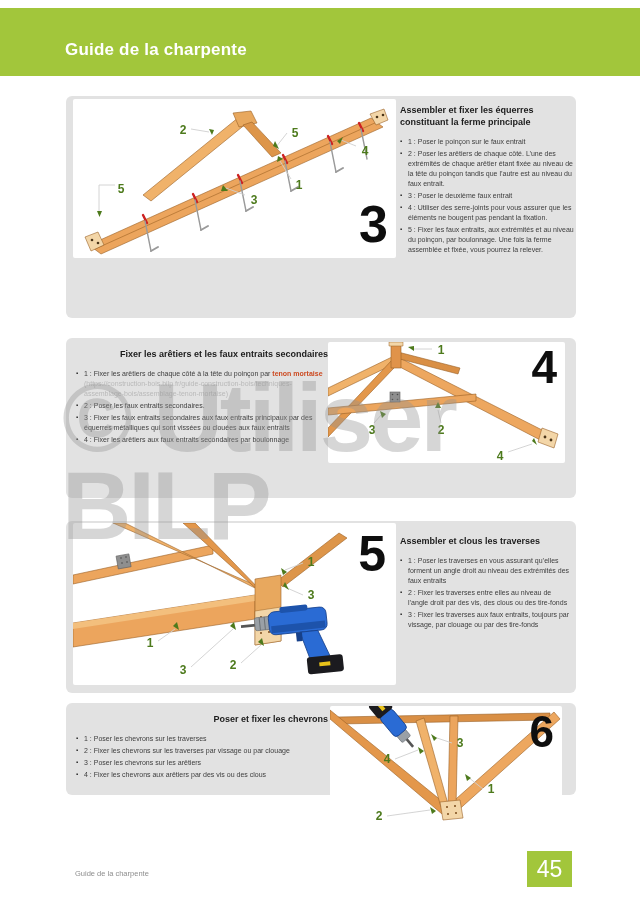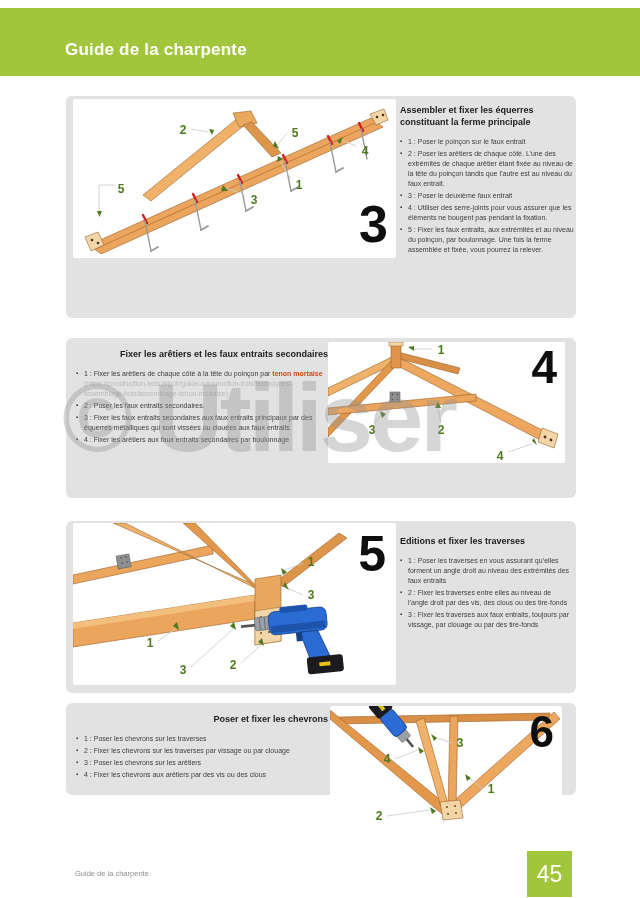--- a/index.html
+++ b/index.html
@@ -24,39 +24,40 @@
   .textcol li { position:relative; padding-left:8px; font-size:7px; line-height:1.42; color:#3d3d3d; margin-bottom:2px; }
   .textcol li::before { content:"▪"; position:absolute; left:0; top:0; font-size:6px; color:#2b2b2b; }
   a.link { color:var(--link-red,#cc4a21); text-decoration:none; font-weight:bold; }
   .url { color:#b9b9b9; }
   
   .wm { position:absolute; font-weight:bold; color:rgba(148,148,148,.38); pointer-events:none; z-index:5; letter-spacing:-3px; line-height:1; }
   .wm1 { left:62px; top:362px; font-size:96px; }
   .wm2 { left:62px; top:450px; font-size:96px; }
   
   .foot-label { position:absolute; left:75px; top:861px; font-size:7.5px; color:#8e8e8e; }
-  .pagenum { position:absolute; left:527px; top:843px; width:45px; height:46px; background:var(--accent,#a2c63b);
+  .pagenum { position:absolute; left:527px; top:843px; width:45px; height:36px; background:var(--accent,#a2c63b);
              color:#ffffff; font-size:23px; display:flex; align-items:center; justify-content:center; }
   
   text.flabel { font-size:12px; font-weight:bold; fill:var(--label-green,#4d7a1c); text-anchor:middle;
                 font-family:"Liberation Sans", sans-serif; }
   .leader { stroke:#cfcfcf; stroke-width:.9; fill:none; }
   .wedge { fill:var(--label-green,#4d7a1c); }
   .wood-edge { stroke:#9a6226; stroke-width:.6; }
 </style>
 </head>
 <body>
 
 <div class="page">
 
   <div class="banner">
     <h1>Guide de la charpente</h1>
   </div>
 
   <div class="wm wm1">© Utiliser</div>
+  <div class="wm wm2">BILP</div>
 
   <section class="panel" style="top:88px;height:222px;">
     <div class="imgbox" style="left:7px;top:3px;width:323px;height:159px;">
       <svg width="323" height="159" viewBox="0 0 323 159">
 
         <polygon class="wood-edge" points="16,146 298,19 310,28 28,155" fill="#eca55d"></polygon>
         <line x1="22" y1="150" x2="304" y2="23" stroke="#b17332" stroke-width="0.8"></line>
         <polygon points="12,138 25,133 31,146 18,152" fill="#f3d6a8" stroke="#9a6226" stroke-width="0.6"></polygon>
         <circle cx="19" cy="141" r="1.3" fill="#4a3418"></circle>
           <circle cx="25" cy="144" r="1.3" fill="#4a3418"></circle>
@@ -247,21 +248,21 @@
 
         <text class="flabel" x="238" y="43">1</text>
         <text class="flabel" x="238" y="76">3</text>
         <text class="flabel" x="77" y="124">1</text>
         <text class="flabel" x="110" y="151">3</text>
         <text class="flabel" x="160" y="146">2</text>
       </svg>
       <div class="bignum" style="right:10px;top:6px;font-size:50px;">5</div>
     </div>
     <div class="textcol" style="left:334px;top:14px;width:172px;">
-      <h2>Editions et fixer les traverses</h2>
+      <h2>Assembler et clous les traverses</h2>
       <ul>
         <li>1 : Poser les traverses en vous assurant qu’elles forment un angle droit au niveau des extrémités des faux entraits</li>
         <li>2 : Fixer les traverses entre elles au niveau de l’angle droit par des vis, des clous ou des tire-fonds</li>
         <li>3 : Fixer les traverses aux faux entraits, toujours par vissage, par clouage ou par des tire-fonds</li>
       </ul>
     </div>
   </section>
 
   <section class="panel" style="top:695px;height:92px;">
     <div class="textcol" style="left:10px;top:10px;width:252px;">

